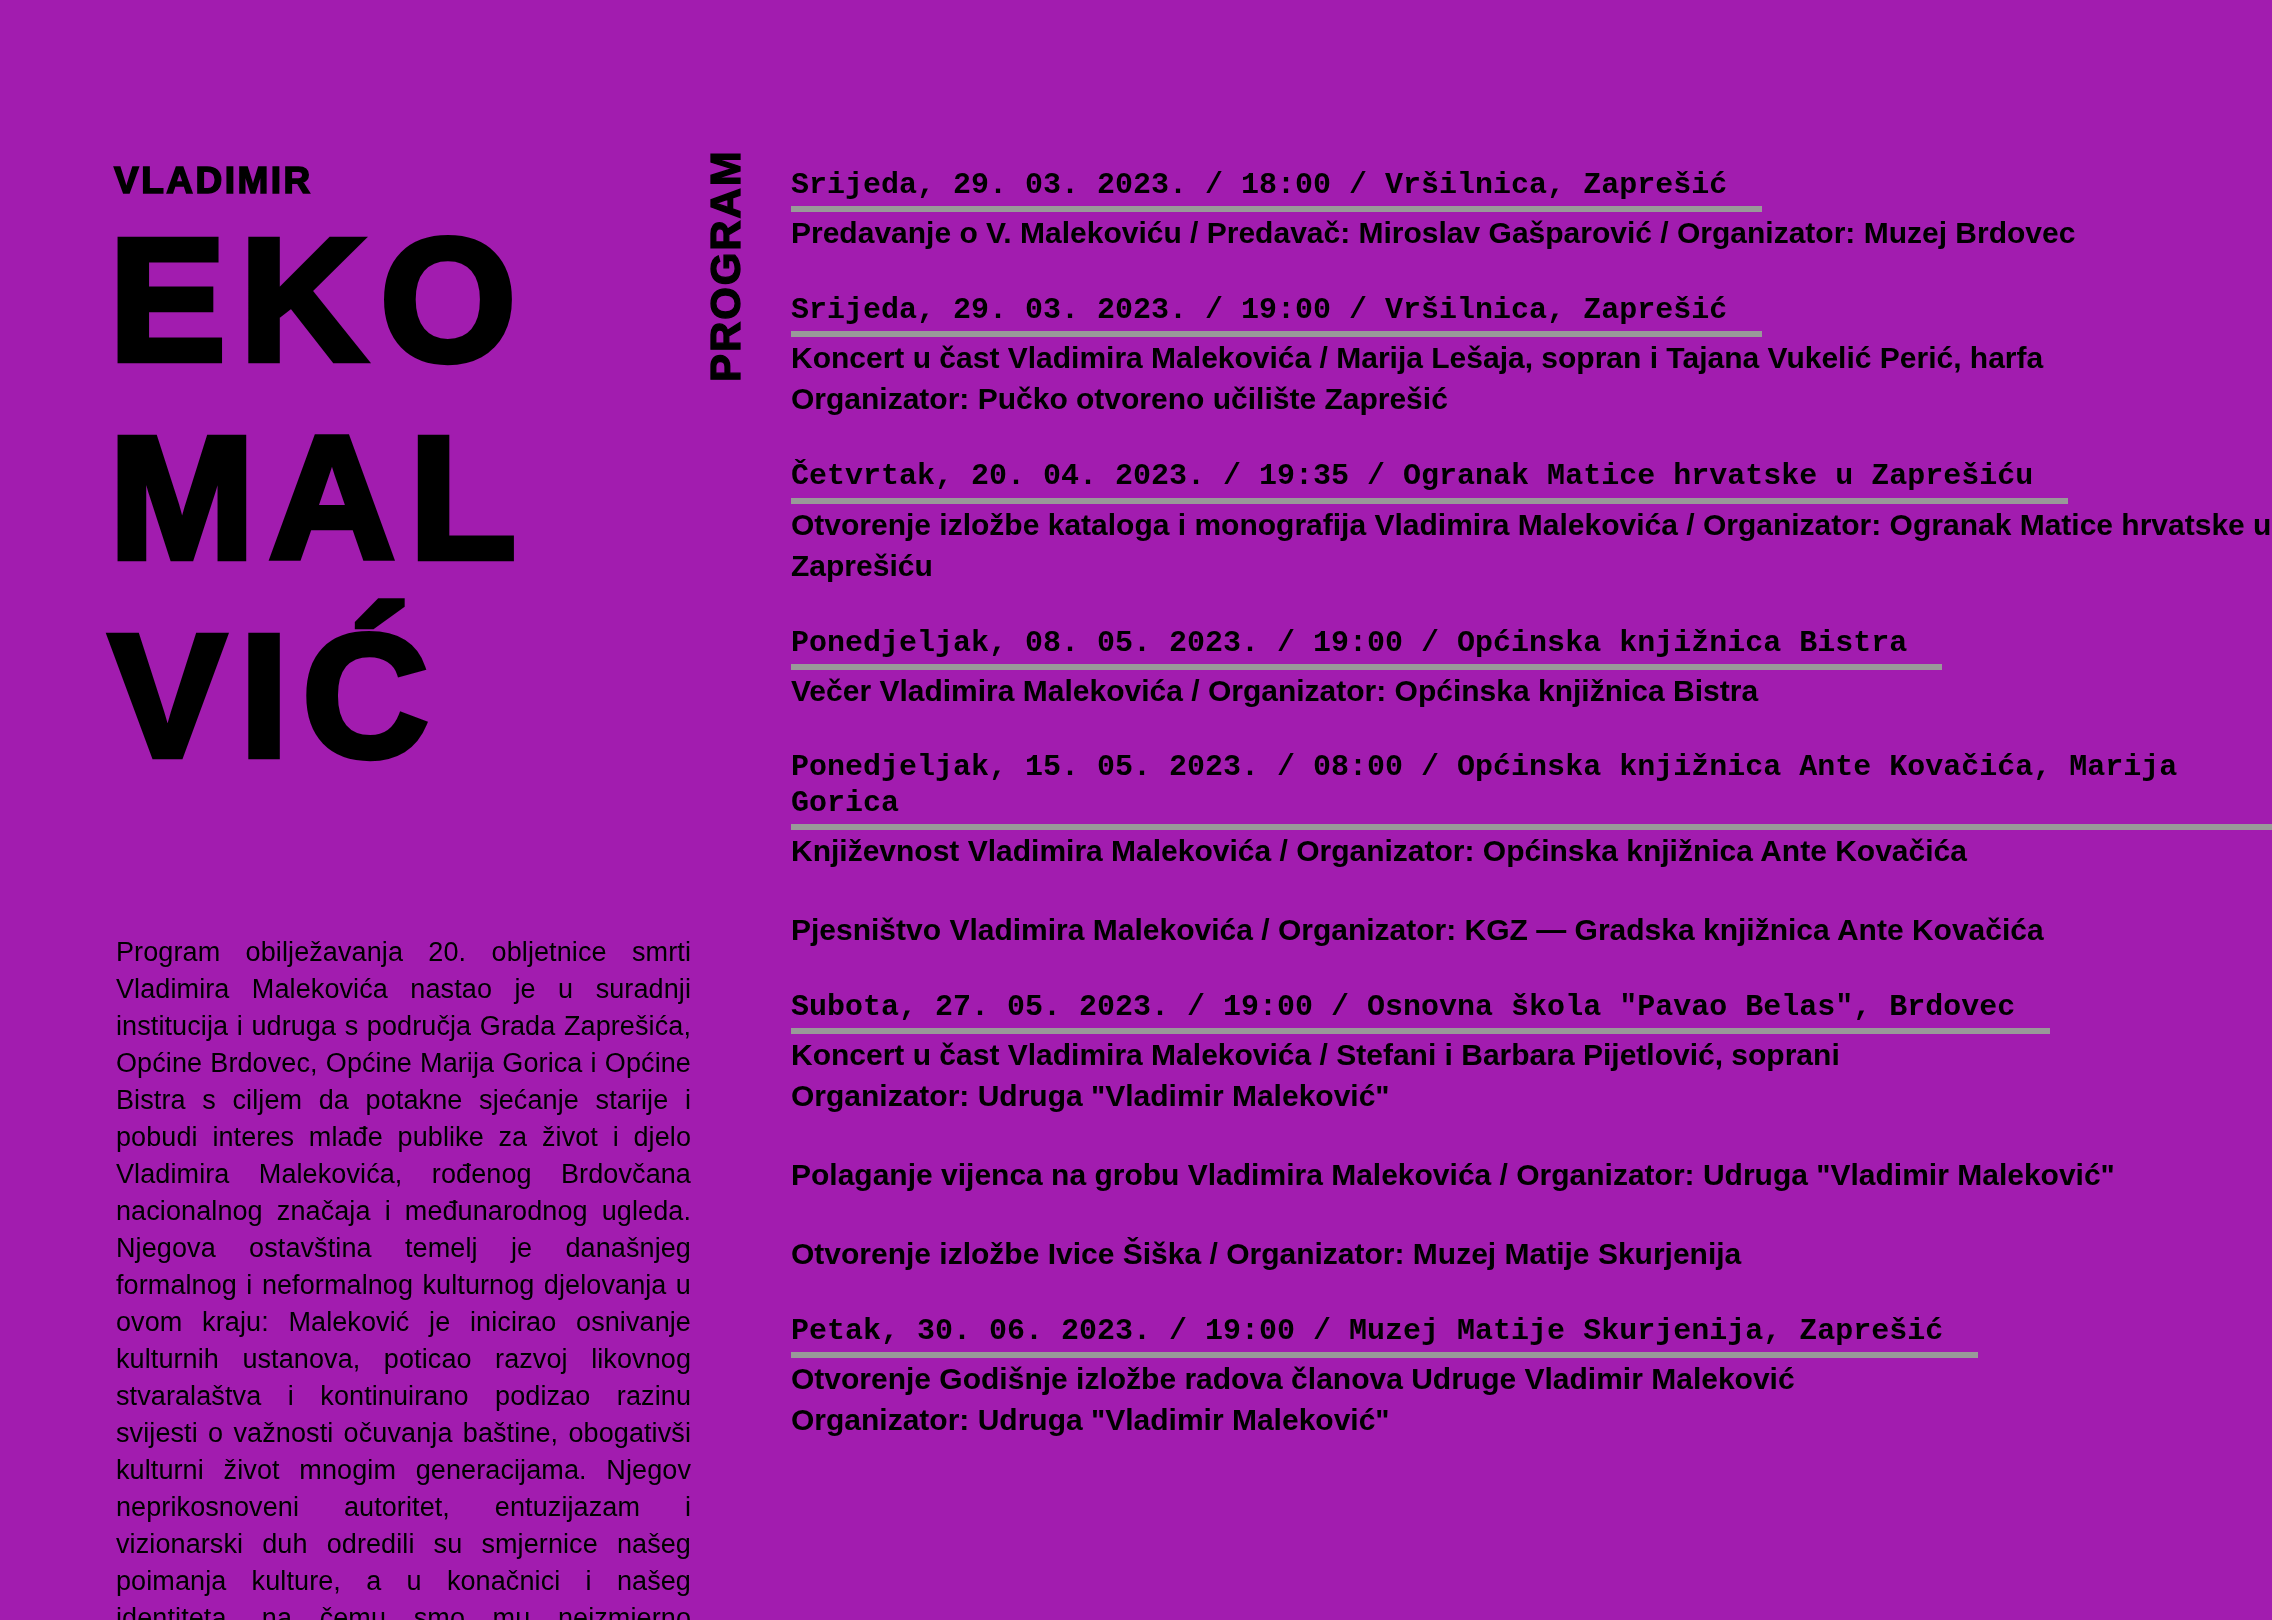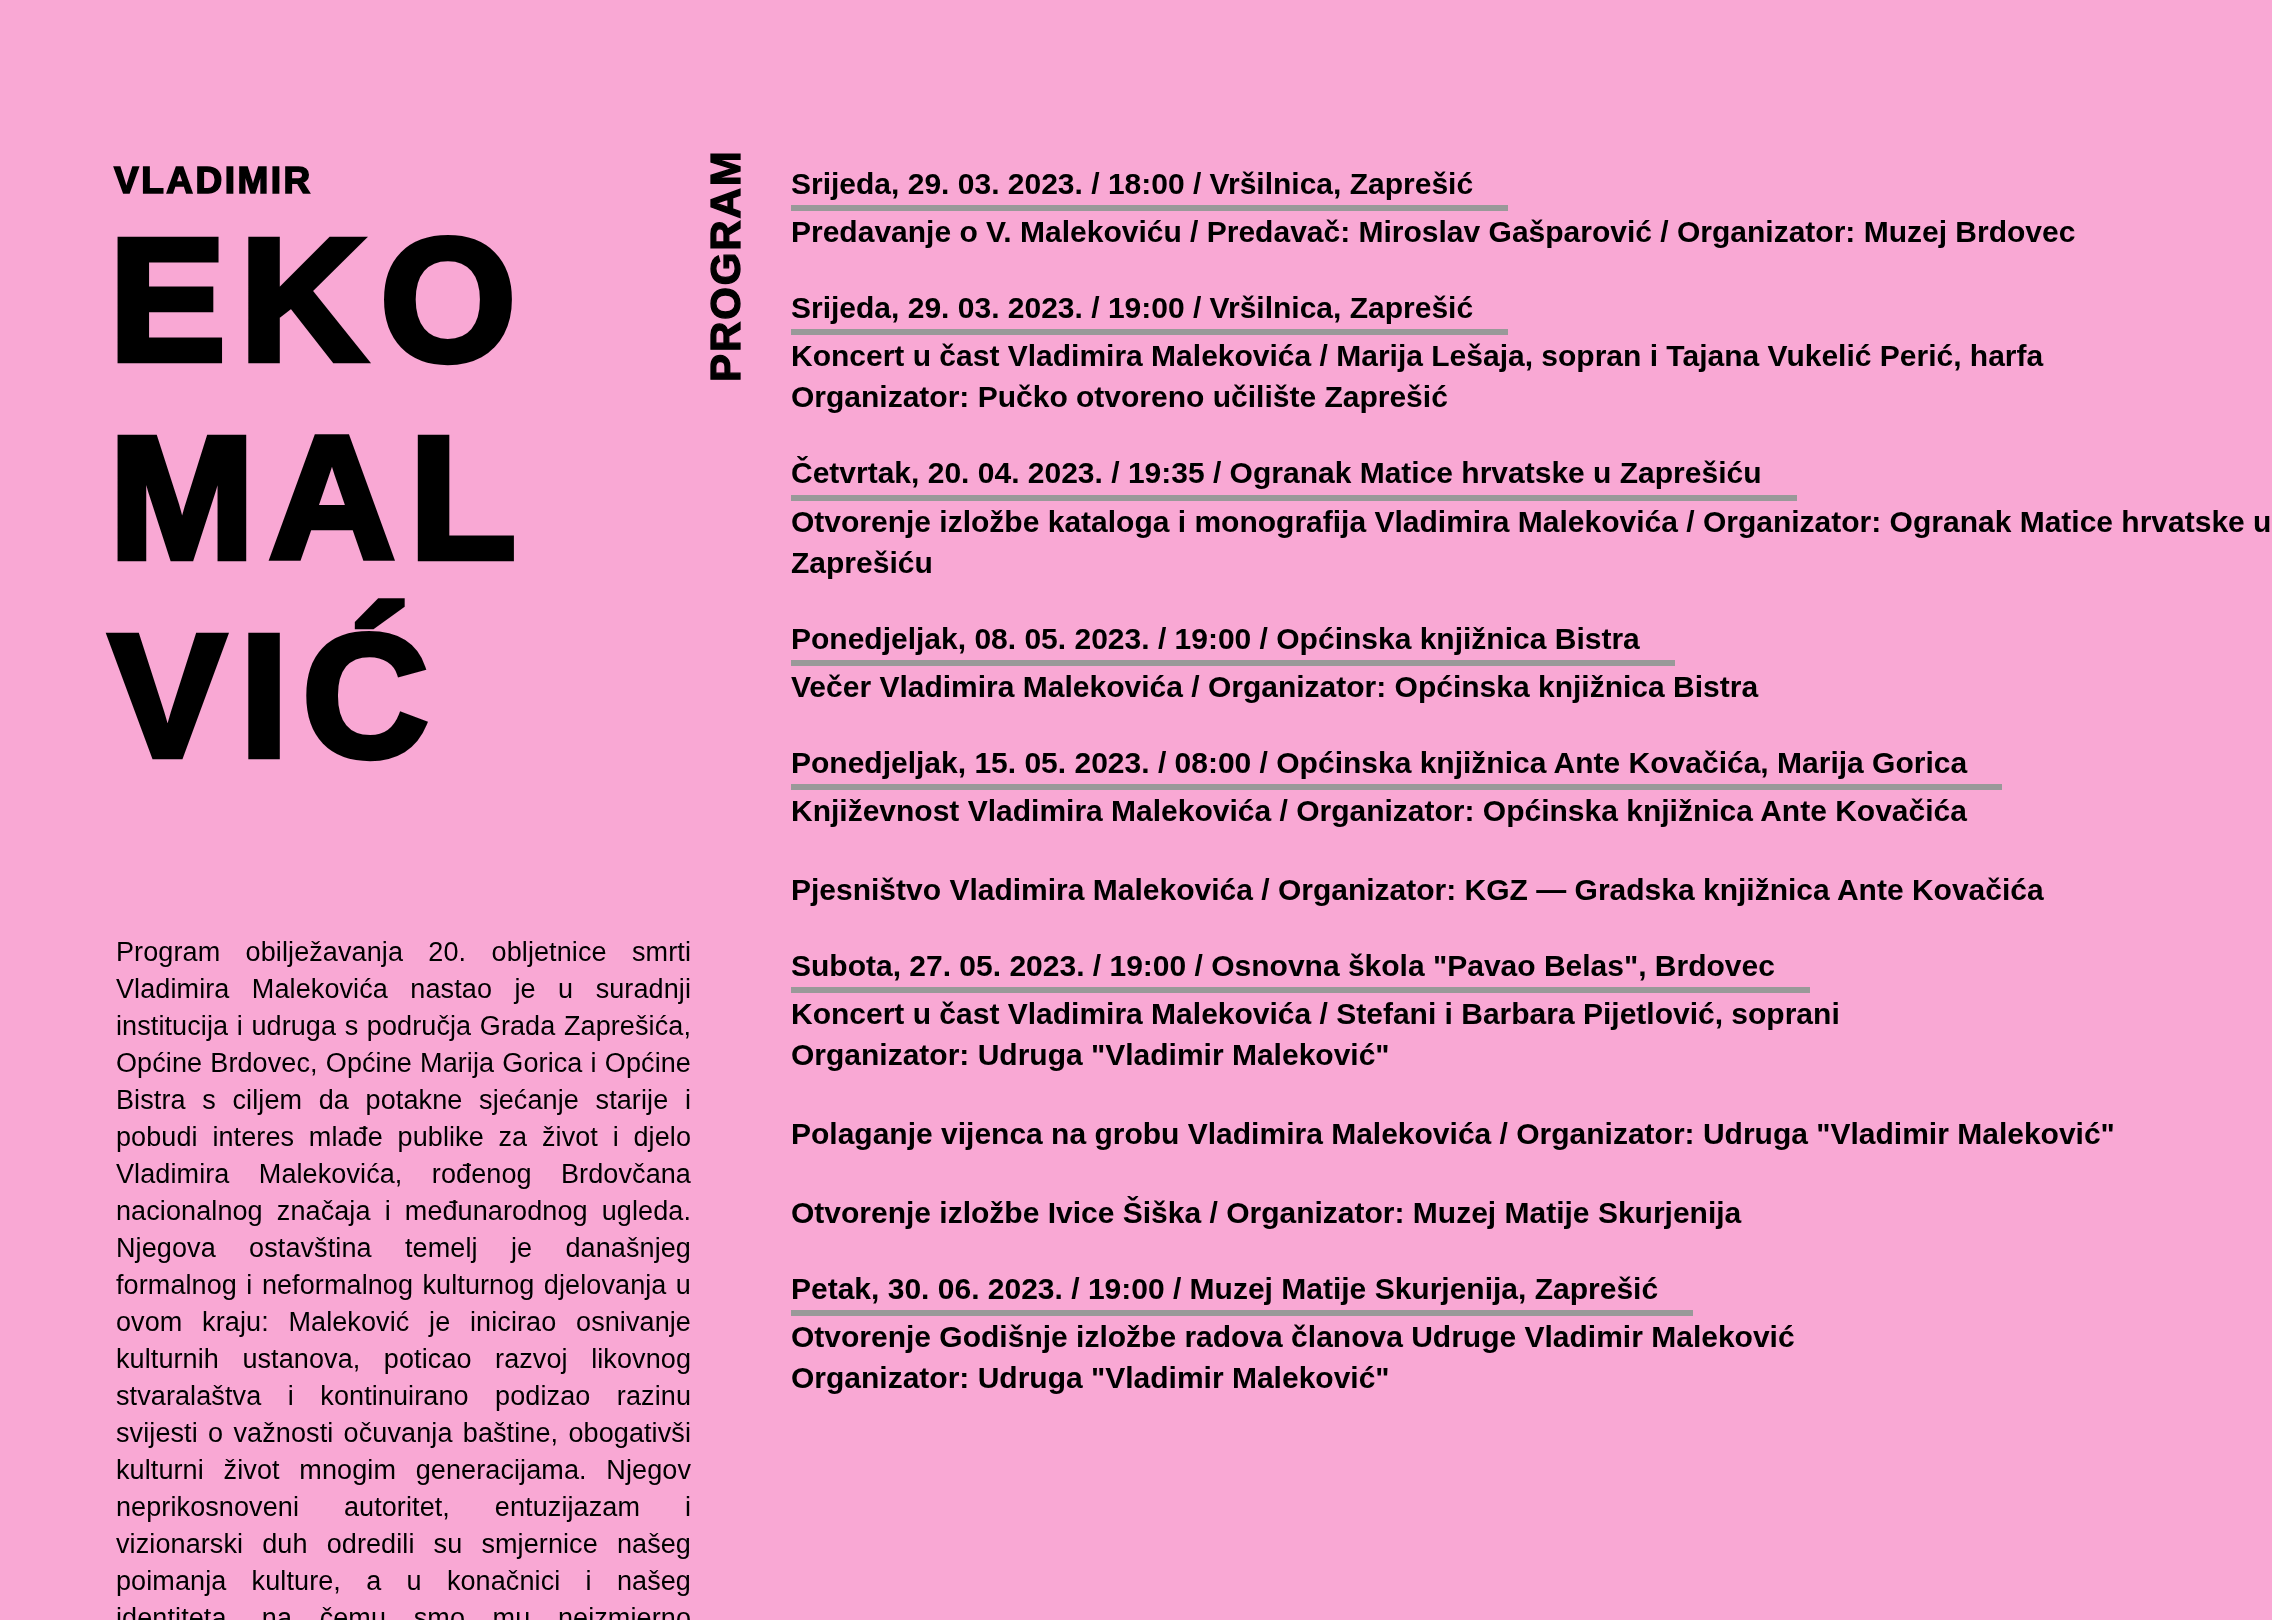--- a/index.html
+++ b/index.html
@@ -9,21 +9,21 @@
     width: 2273px;
     height: 1620px;
     overflow: hidden;
     font-family: "Liberation Sans", sans-serif;
     color: #000000;
   }
   .poster {
     position: relative;
     width: 2273px;
     height: 1620px;
-    background: #f9a8d4;
+    background: #a21caf;
   }
   
   .brand-first {
     position: absolute;
     left: 114px;
     top: 160px;
     font-size: 37px;
     font-weight: bold;
     letter-spacing: 2.5px;
     -webkit-text-stroke: 1.6px #000;
@@ -74,20 +74,21 @@
     width: 1499px;
     font-size: 30px;
     font-weight: bold;
   }
   .event { margin-bottom: 38px; }
   .event-heading {
     display: inline-block;
     line-height: 36px;
     border-bottom: 6.3px solid #999999;
     padding: 0 35px 3.2px 0;
+    font-family: Liberation Mono, monospace;
   }
   .event-detail { line-height: 41px; }
 </style>
 </head>
 <body>
 
 <div class="poster">
 
   <div class="brand-first">VLADIMIR</div>
 

